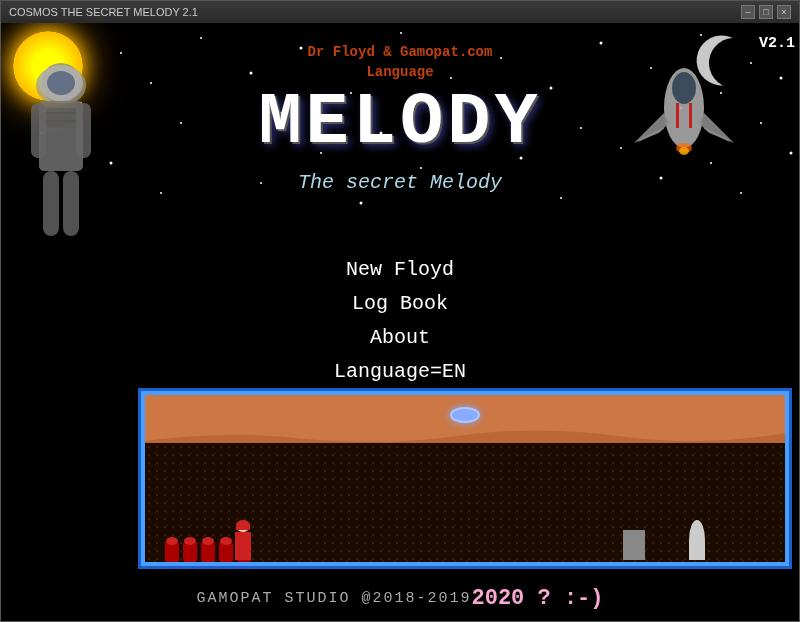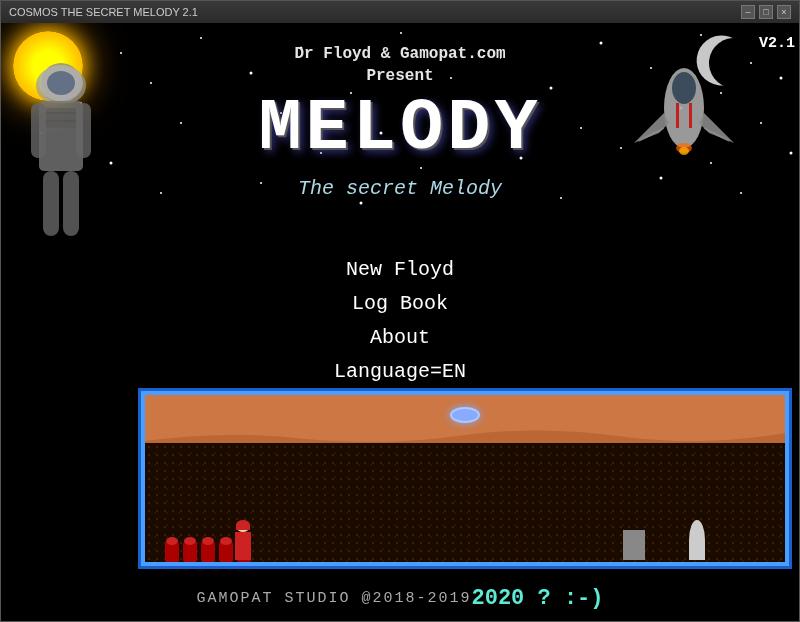--- a/index.html
+++ b/index.html
@@ -114,22 +114,22 @@
 
     
     .title-section {
       position: absolute;
       top: 20px;
       left: 0; right: 0;
       text-align: center;
     }
 
     .presenter-text {
-      color: #e5e5e5;
-      font-size: 16px;
+      color: #c2410c;
+      font-size: 14px;
       font-family: 'Courier New', monospace;
       font-weight: bold;
       line-height: 1.4;
       text-shadow: 1px 1px 0 #000;
     }
 
     .cosmos-title {
       color: #ffffff;
       font-size: 72px;
       font-family: 'Courier New', monospace;
@@ -306,21 +306,21 @@
     }
 
     .studio-text {
       color: #aaaaaa;
       font-size: 15px;
       font-family: 'Courier New', monospace;
       letter-spacing: 2px;
     }
 
     .year-text {
-      color: #5eead4;
+      color: #f9a8d4;
       font-size: 22px;
       font-family: 'Courier New', monospace;
       font-weight: bold;
     }
 
     
     .spaceship-svg {
       position: absolute;
       top: 30px;
       right: 55px;
@@ -444,21 +444,21 @@
       <rect x="52" y="50" width="3" height="25" fill="#cc0000" opacity="0.8"></rect>
       <rect x="65" y="50" width="3" height="25" fill="#cc0000" opacity="0.8"></rect>
 
       <line x1="15" y1="88" x2="40" y2="75" stroke="#999" stroke-width="1.5" opacity="0.6"></line>
       <line x1="105" y1="88" x2="80" y2="75" stroke="#999" stroke-width="1.5" opacity="0.6"></line>
     </svg>
 
     <div class="title-section">
       <div class="presenter-text">
         <span>Dr Floyd &amp; Gamopat.com</span><br>
-        <span>Present</span>
+        <span>Language</span>
       </div>
       <div class="cosmos-title">MELODY</div>
       <div class="subtitle-text">The secret Melody</div>
     </div>
 
     <div class="menu-section">
       <span class="menu-item">New Floyd</span>
       <span class="menu-item">Log Book</span>
       <span class="menu-item">About</span>
       <span class="menu-item">Language=EN</span>

